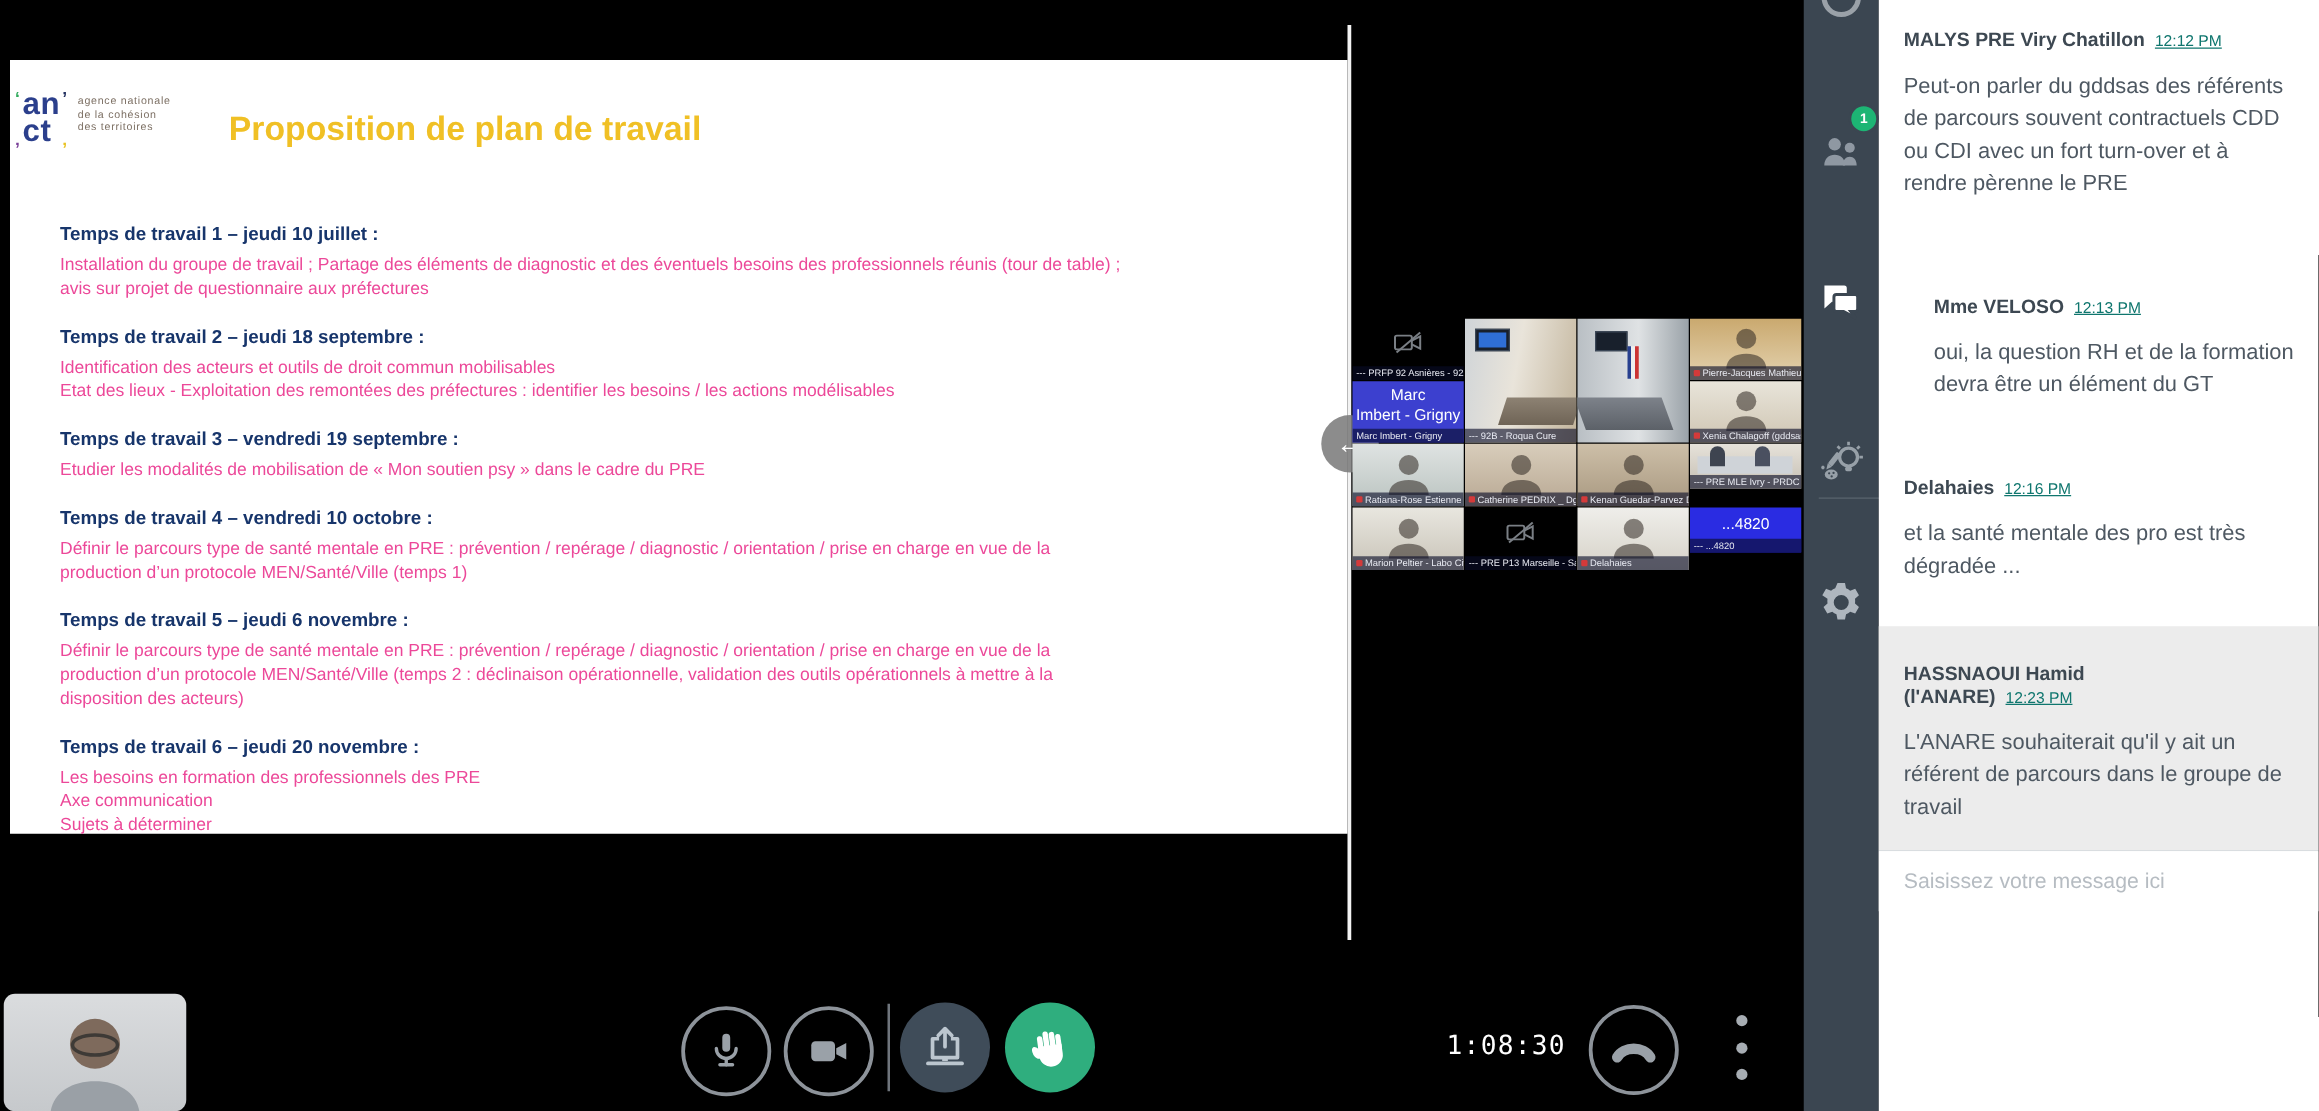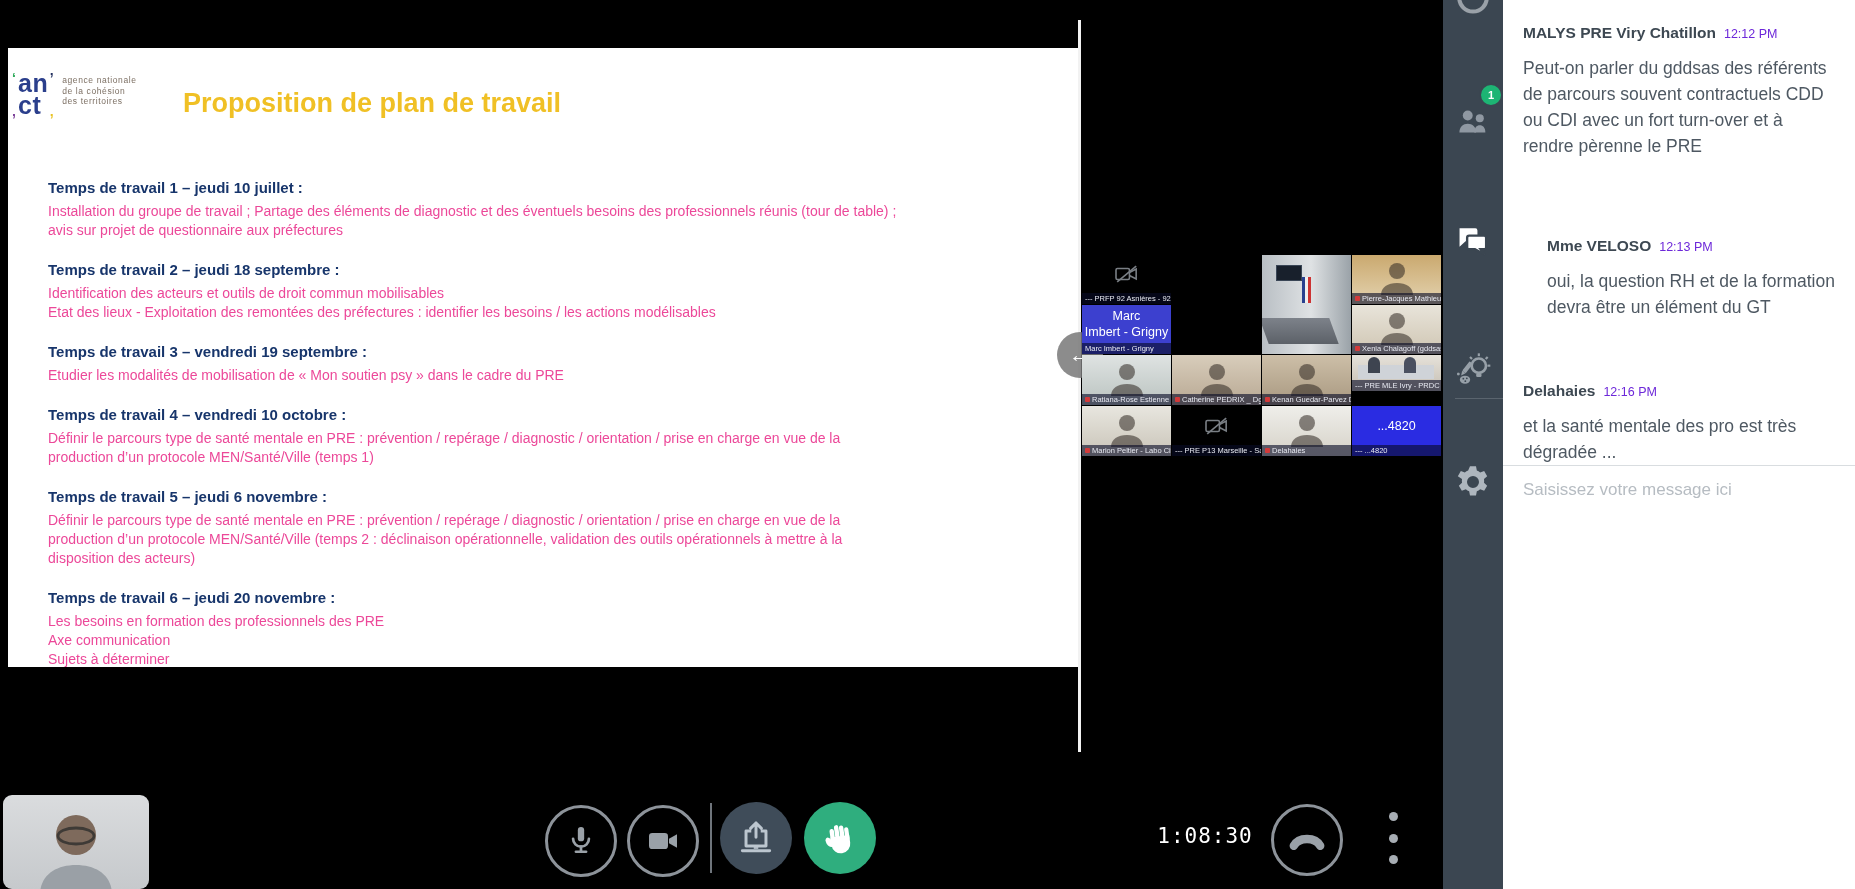--- a/index.html
+++ b/index.html
@@ -53,21 +53,21 @@
       background:#1db574;border:2px solid #3b4651;color:#fff;font-size:11px;font-weight:bold;
       display:flex;align-items:center;justify-content:center;z-index:2;}
 
   
   #chat{position:absolute;left:1503px;top:0;width:352px;height:889px;background:#fff;
       display:flex;flex-direction:column;}
   #chat-scroll{flex:0 0 auto;}
   .msg{padding:0 20px;}
   .msg-head{font-size:15.5px;font-weight:bold;color:#3d4852;}
   .msg-head .author{white-space:pre-line;}
-  .msg-time{font-weight:normal;font-size:12.5px;color:#6d28d9;margin-left:8px;}
+  .msg-time{font-weight:normal;font-size:12.5px;color:#0f766e;margin-left:8px;text-decoration:underline;}
   .msg-body{margin-top:13px;font-size:17.5px;line-height:26px;color:#4e5862;}
   .msg.highlight{background:#ececec;padding-top:30px;padding-bottom:22px;}
   .m1{margin-top:24px;} .m2{margin-top:78px;padding-left:44px;} .m3{margin-top:62px;} .m4{margin-top:36px;}
   #chat-input-row{border-top:1px solid #d9dde0;}
   #chat-input{width:100%;box-sizing:border-box;border:0;outline:none;padding:14px 20px;
       font-family:"Liberation Sans",sans-serif;font-size:17px;color:#4e5862;}
   #chat-input::placeholder{color:#b6bcc2;}
 
   
   .ctl{position:absolute;border-radius:50%;display:flex;align-items:center;justify-content:center;cursor:pointer;}
@@ -171,20 +171,29 @@
           <svg width="30" height="22" viewBox="0 0 24 18">
             <rect x="3" y="4.5" width="11" height="9" rx="1.2" fill="none" stroke="#7a7f85" stroke-width="1.3"></rect>
             <path d="M14 7.8 L19.5 5 v8 L14 10.2" fill="none" stroke="#7a7f85" stroke-width="1.3"></path>
             <line x1="4" y1="15.5" x2="19.5" y2="2.5" stroke="#7a7f85" stroke-width="1.3"></line>
           </svg>
         </div>
         <div class="tile-label">
           <span>--- PRFP 92 Asnières - 92A</span>
         </div>
       </div>
+      <div class="tile" style="left: 90px; top: 0px; width: 89px; height: 99px; background: linear-gradient(100deg, rgb(207, 212, 216) 0%, rgb(233, 228, 218) 45%, rgb(194, 180, 155) 100%);">
+        <div class="tv" style="left:8px;top:8px;width:26px;height:16px;">
+          <div class="scr"></div>
+        </div>
+        <div style="position:absolute;left:30px;bottom:14px;width:60px;height:22px;background:linear-gradient(180deg,#8d8273,#6f6456);transform:skewX(-18deg);"></div>
+        <div class="tile-label">
+          <span>--- 92B - Roqua Cure</span>
+        </div>
+      </div>
       <div class="tile" style="left: 180px; top: 0px; width: 89px; height: 99px; background: linear-gradient(90deg, rgb(185, 191, 196) 0%, rgb(223, 226, 228) 55%, rgb(154, 162, 168) 100%);">
         <div class="tv" style="left:14px;top:10px;width:24px;height:14px;"></div>
         <div class="flag" style="left:40px;top:22px;"></div>
         <div style="position:absolute;left:2px;bottom:10px;width:70px;height:26px;background:linear-gradient(180deg,#7d828a,#5c6168);transform:skewX(20deg);"></div>
       </div>
       <div class="tile" style="left: 270px; top: 0px; width: 89px; height: 49px; background: linear-gradient(rgb(202, 169, 111), rgb(228, 211, 176));">
         <svg class="sil" width="44" height="34" viewBox="0 0 44 34">
           <circle cx="22" cy="10" r="8" fill="rgba(45,38,32,0.55)"></circle>
           <path d="M6 34 c0-8 7-12 16-12 s16 4 16 12 z" fill="rgba(45,38,32,0.55)"></path>
         </svg>
@@ -273,21 +282,21 @@
       <div class="tile" style="left: 180px; top: 151px; width: 89px; height: 50px; background: linear-gradient(rgb(239, 238, 234), rgb(214, 210, 200));">
         <svg class="sil" width="44" height="34" viewBox="0 0 44 34">
           <circle cx="22" cy="10" r="8" fill="rgba(45,38,32,0.55)"></circle>
           <path d="M6 34 c0-8 7-12 16-12 s16 4 16 12 z" fill="rgba(45,38,32,0.55)"></path>
         </svg>
         <div class="tile-label">
           <span class="mute-dot"></span>
           <span>Delahaies</span>
         </div>
       </div>
-      <div class="tile" style="left: 270px; top: 151px; width: 89px; height: 50px; background: rgb(42, 44, 226);">
+      <div class="tile" style="left: 270px; top: 151px; width: 89px; height: 36px; background: rgb(42, 44, 226);">
         <div class="tile-center">...4820</div>
         <div class="tile-label">
           <span>--- ...4820</span>
         </div>
       </div>
     </div>
 
   <div id="sidebar">
     <svg class="side-ic" style="top:-26px" width="44" height="44" viewBox="0 0 24 24">
       <circle cx="12" cy="13" r="7.5" fill="none" stroke="#9aa1a8" stroke-width="2.2"></circle>
@@ -344,20 +353,27 @@
     <div class="msg-body">oui, la question RH et de la formation devra être un élément du GT</div>
   </div>
 
   <div class="msg m3">
     <div class="msg-head">
       <span class="author">Delahaies</span><span class="msg-time">12:16 PM</span>
     </div>
     <div class="msg-body">et la santé mentale des pro est très dégradée ...</div>
   </div>
 
+  <div class="msg m4 highlight">
+    <div class="msg-head">
+      <span class="author">HASSNAOUI Hamid
+(l'ANARE)</span><span class="msg-time">12:23 PM</span>
+    </div>
+    <div class="msg-body">L'ANARE souhaiterait qu'il y ait un référent de parcours dans le groupe de travail</div>
+  </div>
 </div>
     <div id="chat-input-row">
       <input id="chat-input" type="text" placeholder="Saisissez votre message ici" style="">
     </div>
   </div>
 
   <div id="selfview">
     <svg width="96" height="86" viewBox="0 0 48 43">
       <circle cx="24" cy="13" r="10" fill="#7e6a5c"></circle>
       <ellipse cx="24" cy="13.5" rx="9" ry="4" fill="none" stroke="#3e3a36" stroke-width="1.4"></ellipse>

